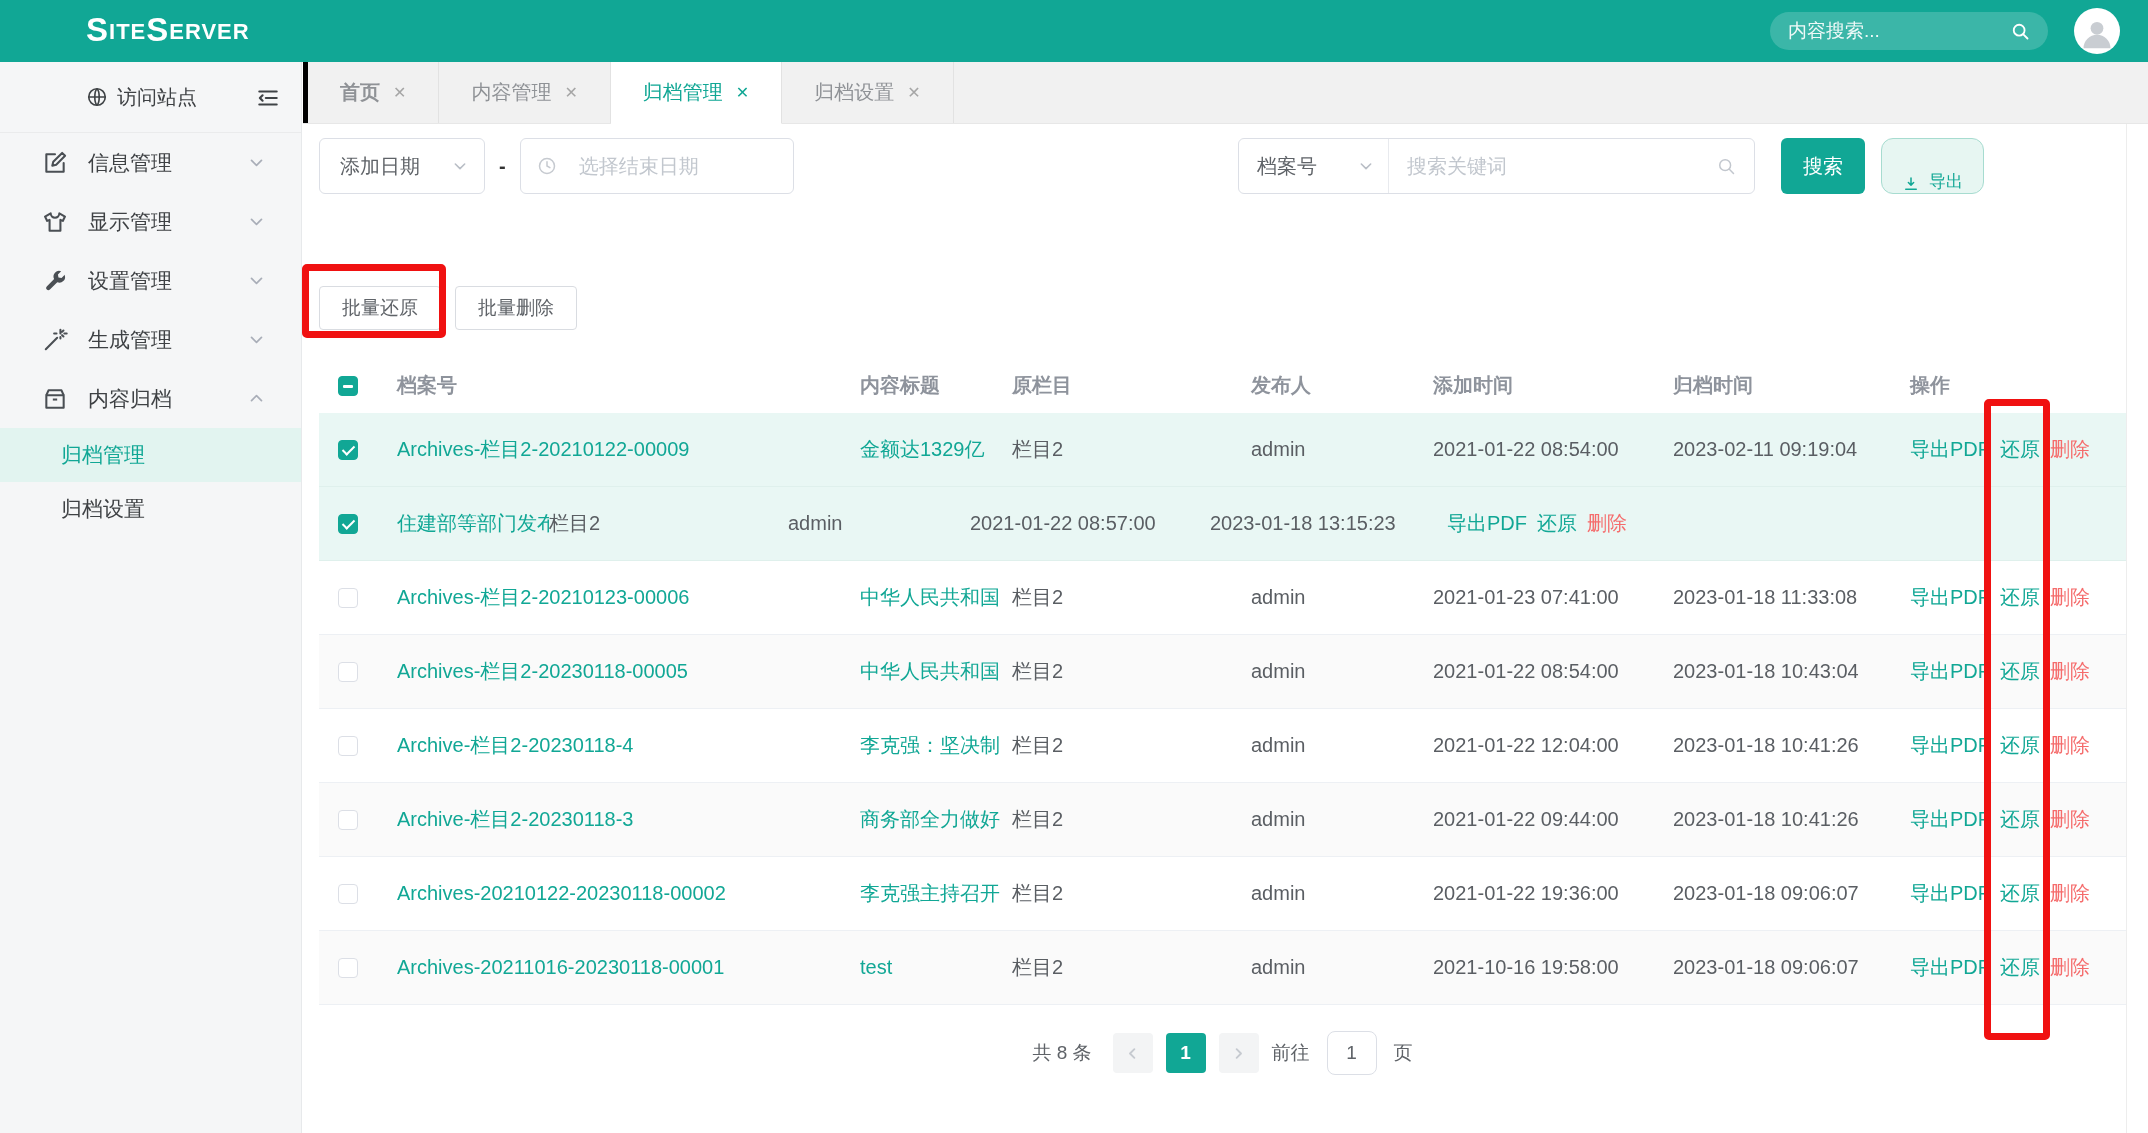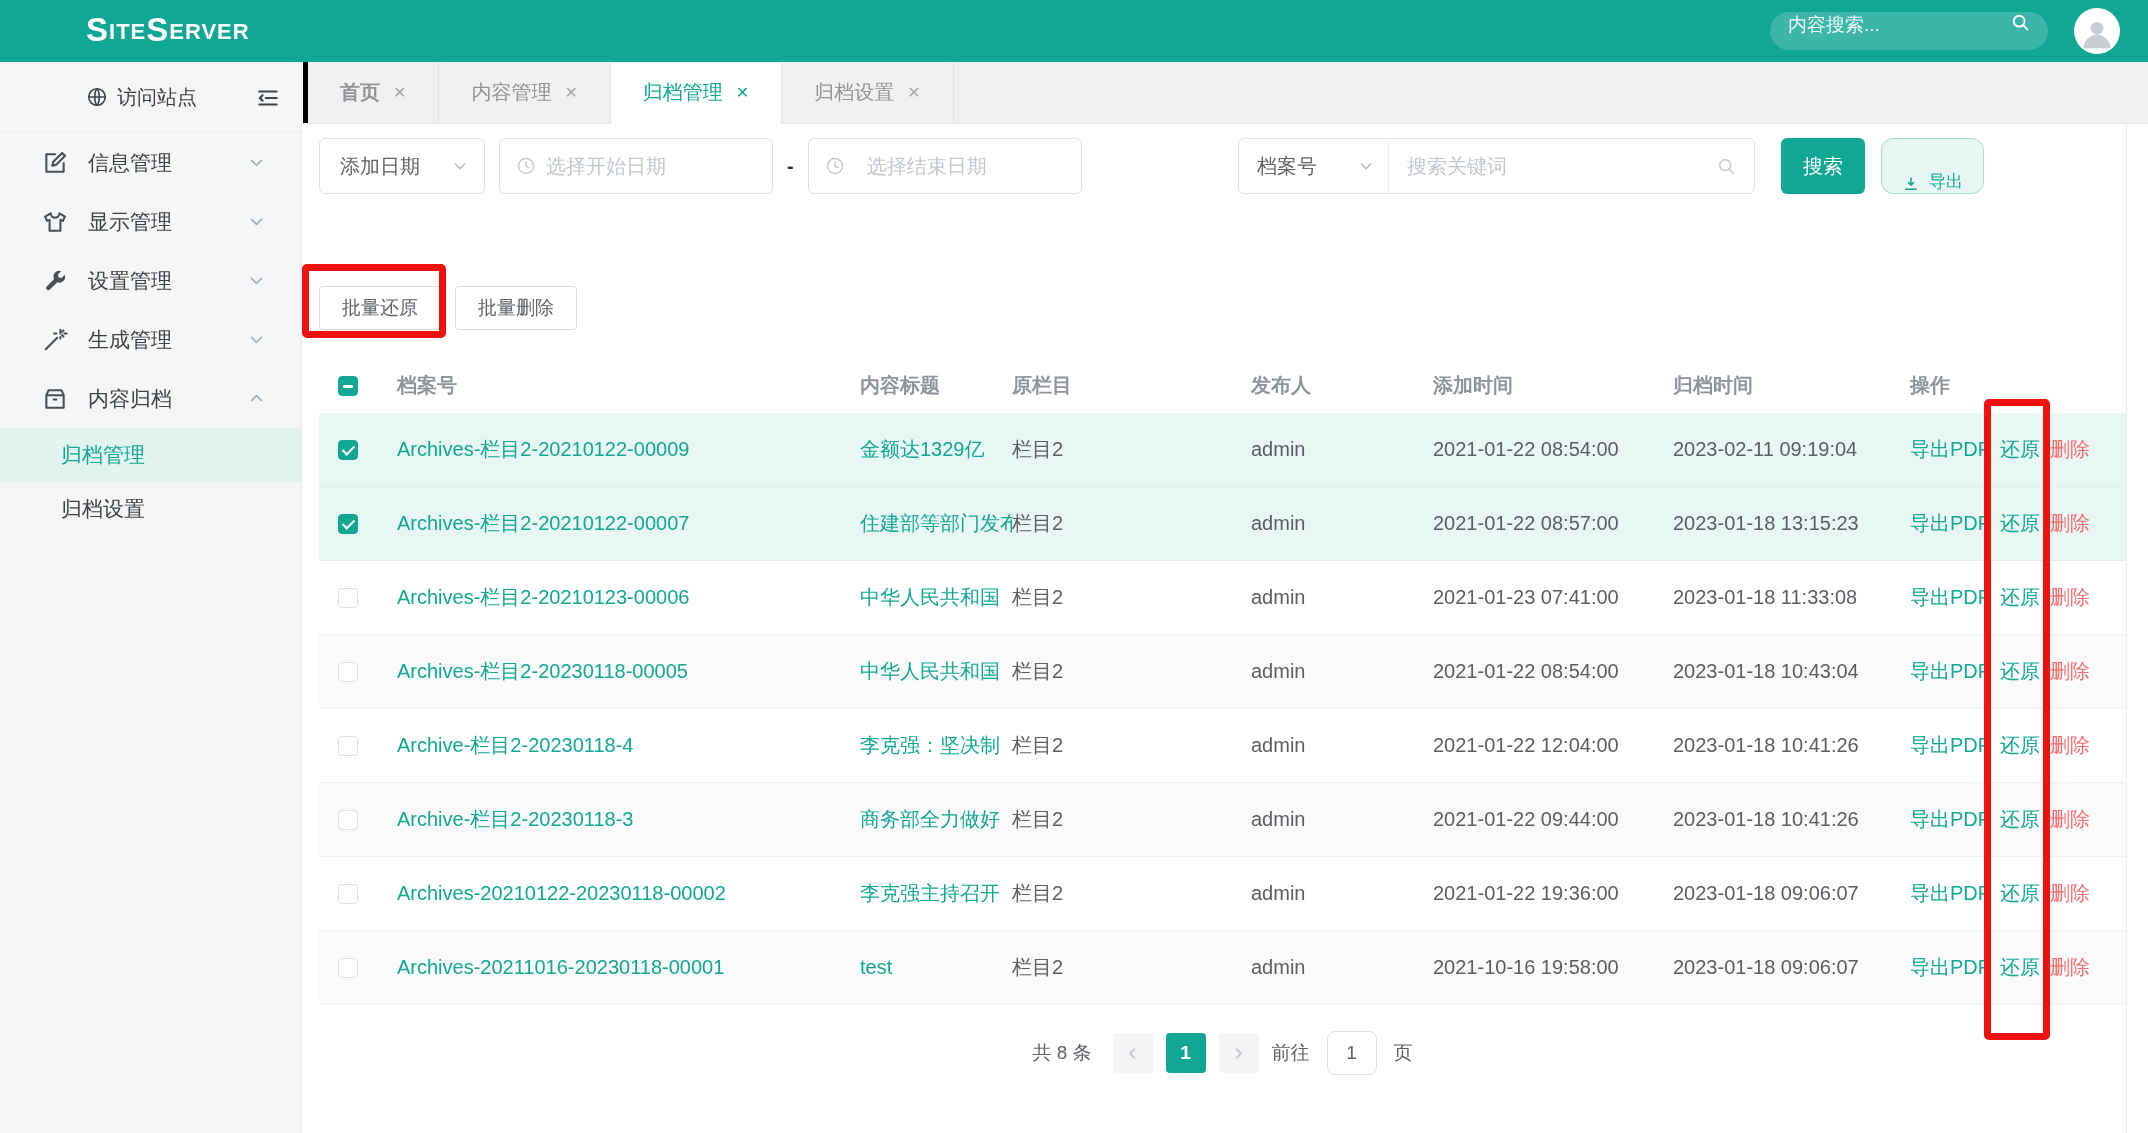--- a/index.html
+++ b/index.html
@@ -21,21 +21,21 @@
 
   
   .topbar{position:absolute;left:0;top:0;width:2148px;height:62px;background:var(--teal);display:flex;align-items:stretch;z-index:5;}
   .logo{width:302px;display:flex;align-items:center;padding-left:86px;}
   .logo-text{color:#fff;font-weight:700;font-size:22px;letter-spacing:1px;line-height:62px;}
   .logo-text .cap{font-size:33px;vertical-align:-2px;}
   .topnav{display:flex;align-items:stretch;}
   .topnav-item{display:flex;align-items:center;padding:0 30px;color:#fff;font-size:20px;cursor:pointer;}
   .topnav-item.active{background:rgba(255,255,255,0.22);}
   .topbar-right{margin-left:auto;display:flex;align-items:center;gap:26px;padding-right:28px;}
-  .search-pill{width:278px;height:38px;border-radius:19px;background:rgba(255,255,255,0.18);display:flex;padding:0 18px;}
+  .search-pill{width:278px;height:38px;border-radius:19px;background:rgba(255,255,255,0.18);display:flex;align-items:center;padding:0 18px;}
   .search-pill .ph{color:rgba(255,255,255,0.92);font-size:19px;}
   .search-pill svg{width:20px;height:20px;margin-left:auto;color:#fff;}
   .avatar{width:46px;height:46px;border-radius:50%;background:#fff;display:flex;align-items:center;justify-content:center;overflow:hidden;}
   .avatar svg{width:34px;height:34px;color:#C9CDD2;margin-top:6px;}
 
   
   .sidebar{position:absolute;left:0;top:62px;width:302px;bottom:0;background:#F5F6F7;border-right:1px solid #E7E9EB;}
   .visit-row{height:71px;display:flex;align-items:center;border-bottom:1px solid #EAEBEC;position:relative;padding-left:86px;color:var(--txt-dark);}
   .visit-row .globe{width:22px;height:22px;margin-right:9px;color:#3F4346;}
   .visit-row .visit-label{font-size:20px;}
@@ -272,27 +272,20 @@
     <div class="content">
 
       <div class="filter-row">
         <div class="ctl sel-date">
           <span class="val">添加日期</span>
           <span class="sel-chevron">
               <svg viewBox="0 0 24 24" fill="none" stroke="currentColor" stroke-width="2.4" stroke-linecap="round" stroke-linejoin="round">
                 <path d="M5 9l7 7 7-7"></path>
               </svg>
             </span>
-        </div>
-        <div class="ctl date-input">
-          <svg class="icn" viewBox="0 0 24 24" fill="none" stroke="currentColor" stroke-width="1.8" stroke-linecap="round">
-              <circle cx="12" cy="12" r="9"></circle>
-              <path d="M12 7v5l3.5 2"></path>
-            </svg>
-          <span class="ph-text">选择开始日期</span>
         </div>
         <span class="dash">-</span>
         <div class="ctl date-input" style="margin-left:0;gap:12px;">
           <svg class="icn" viewBox="0 0 24 24" fill="none" stroke="currentColor" stroke-width="1.8" stroke-linecap="round">
               <circle cx="12" cy="12" r="9"></circle>
               <path d="M12 7v5l3.5 2"></path>
             </svg>
           <span class="ph-text">选择结束日期</span>
         </div>
 
@@ -360,23 +353,20 @@
     <div class="cell c-ops">
       <a class="op teal">导出PDF</a>
       <a class="op teal">还原</a>
       <a class="op red">删除</a>
     </div>
   </div>
             <div class="trow selected">
     <div class="cell c-check">
                 <span class="checkbox checked"></span>
               </div>
-    <div class="cell c-no">
-                <a class="lnk">Archives-栏目2-20210122-00007</a>
-              </div>
     <div class="cell c-title">
                 <a class="lnk">住建部等部门发布</a>
               </div>
     <div class="cell c-channel">栏目2</div>
     <div class="cell c-pub">admin</div>
     <div class="cell c-add">2021-01-22 08:57:00</div>
     <div class="cell c-arch">2023-01-18 13:15:23</div>
     <div class="cell c-ops">
       <a class="op teal">导出PDF</a>
       <a class="op teal">还原</a>

